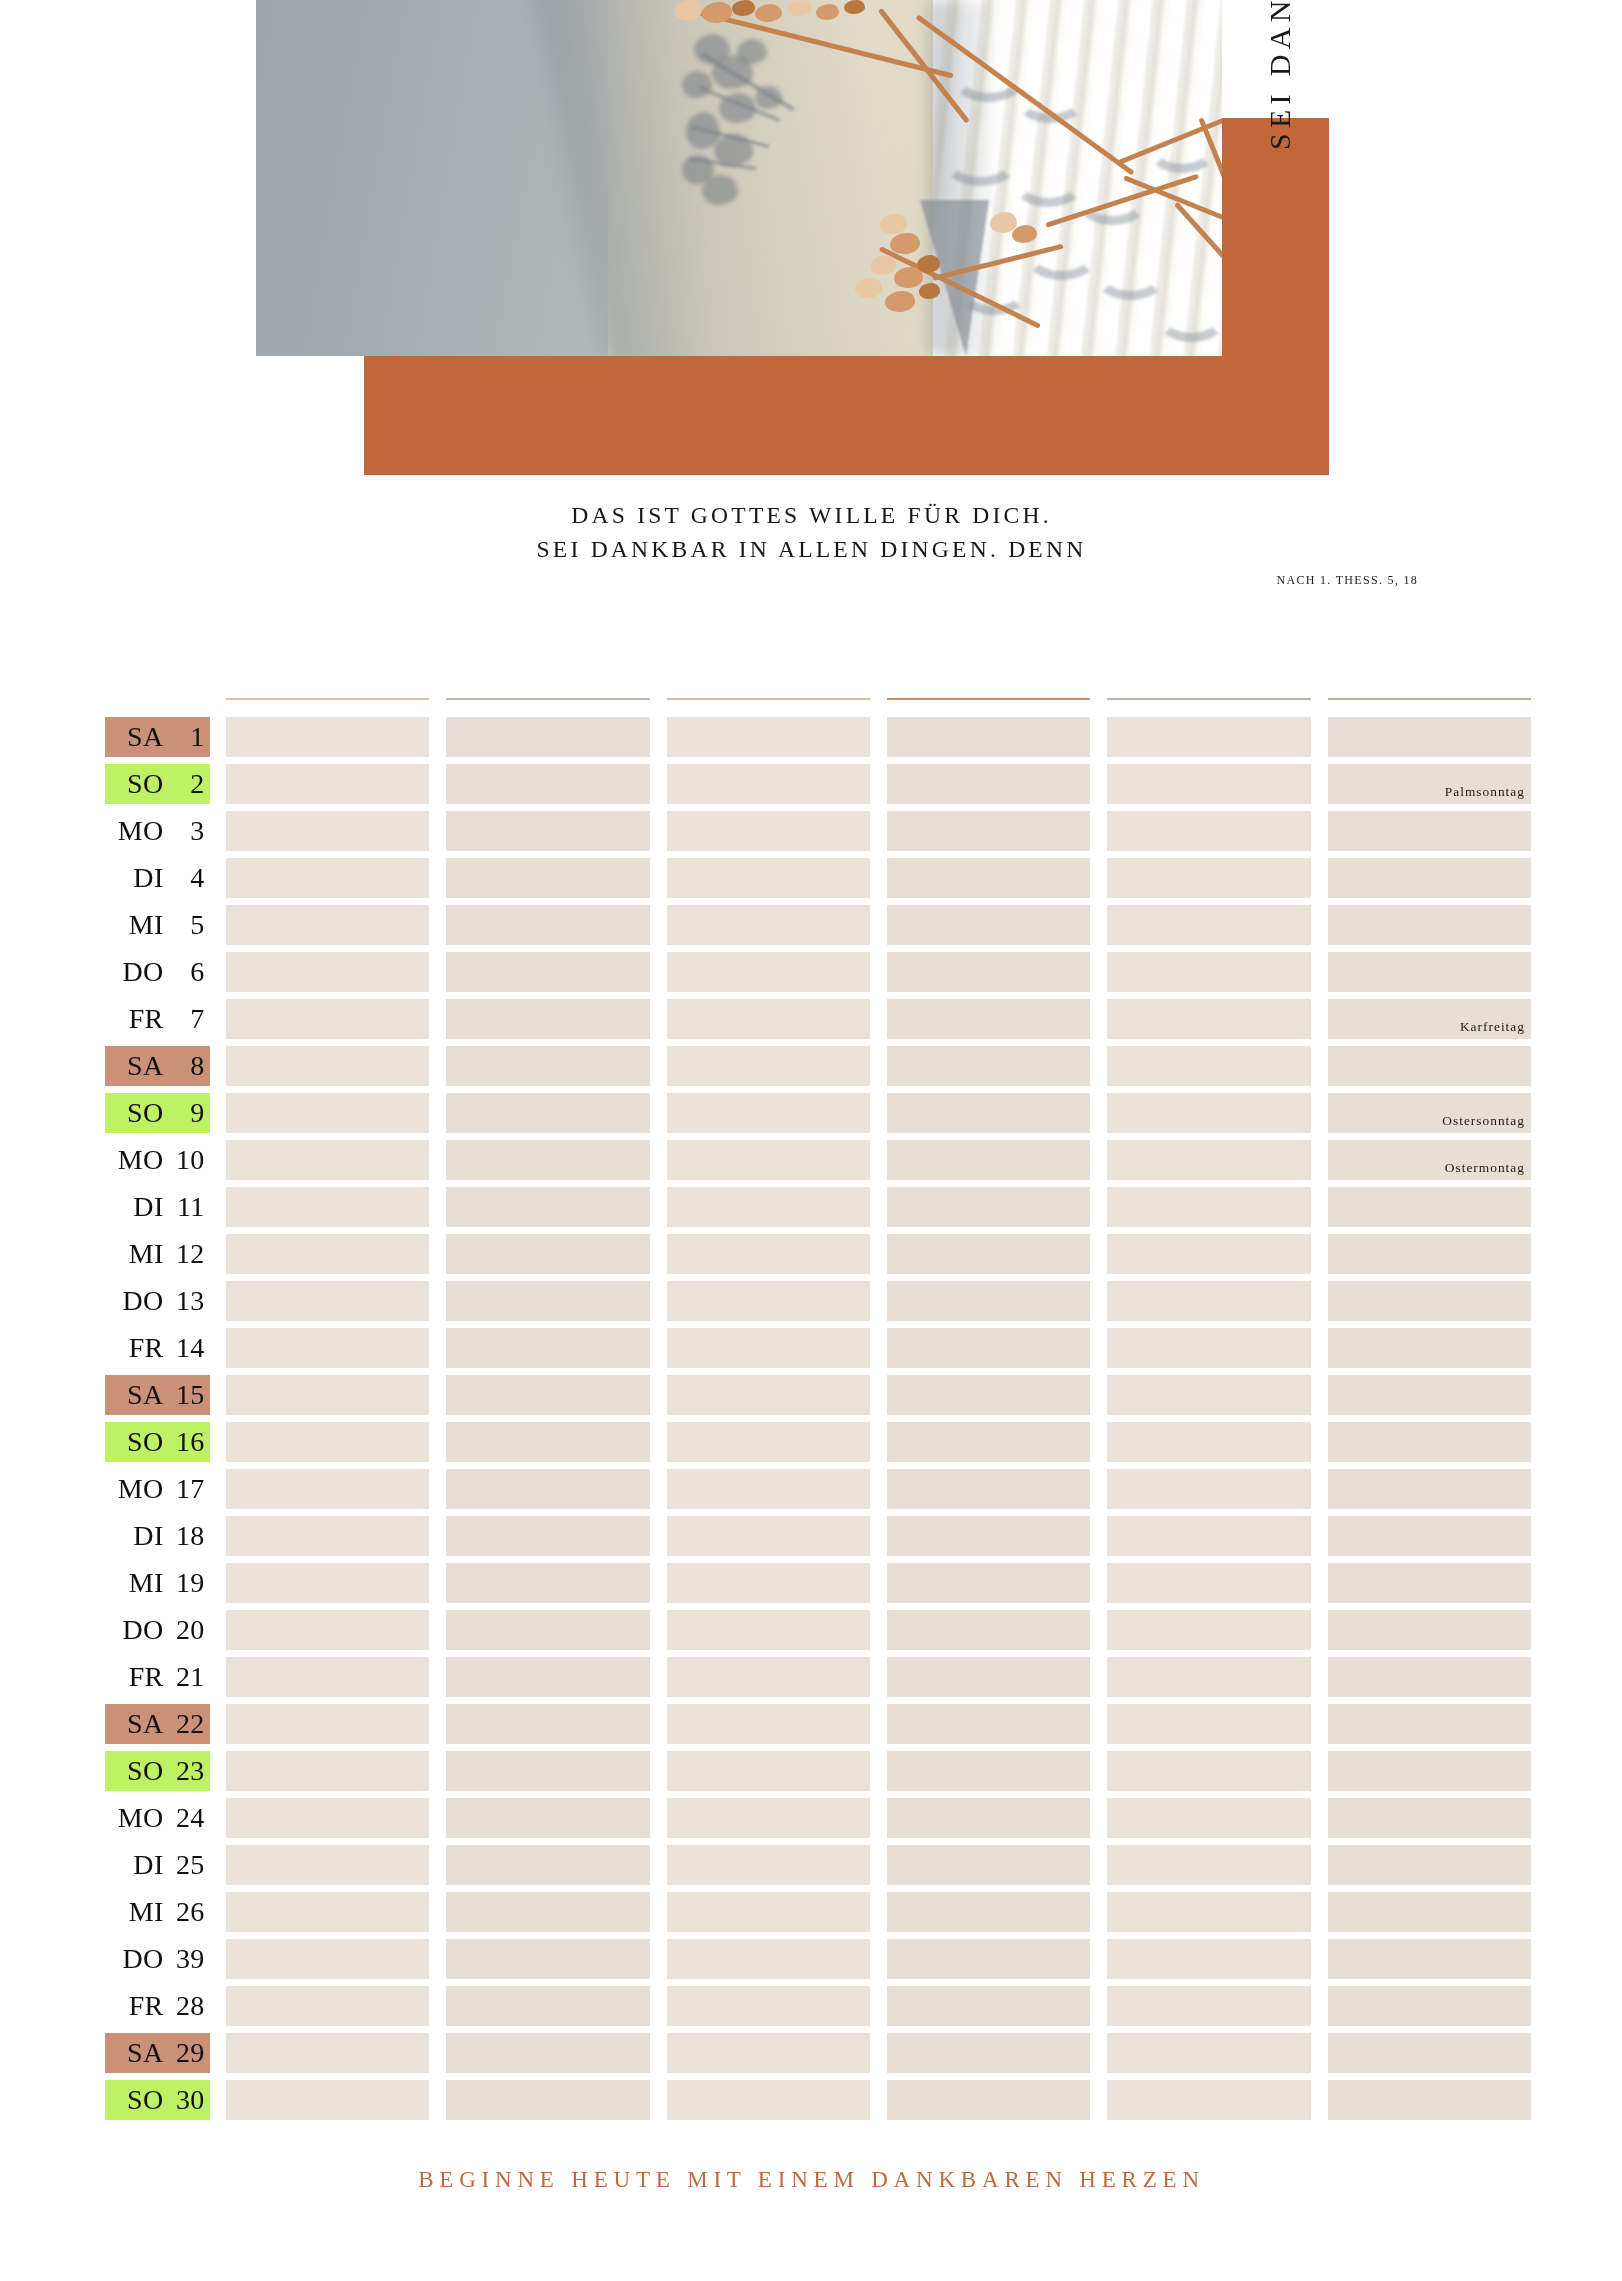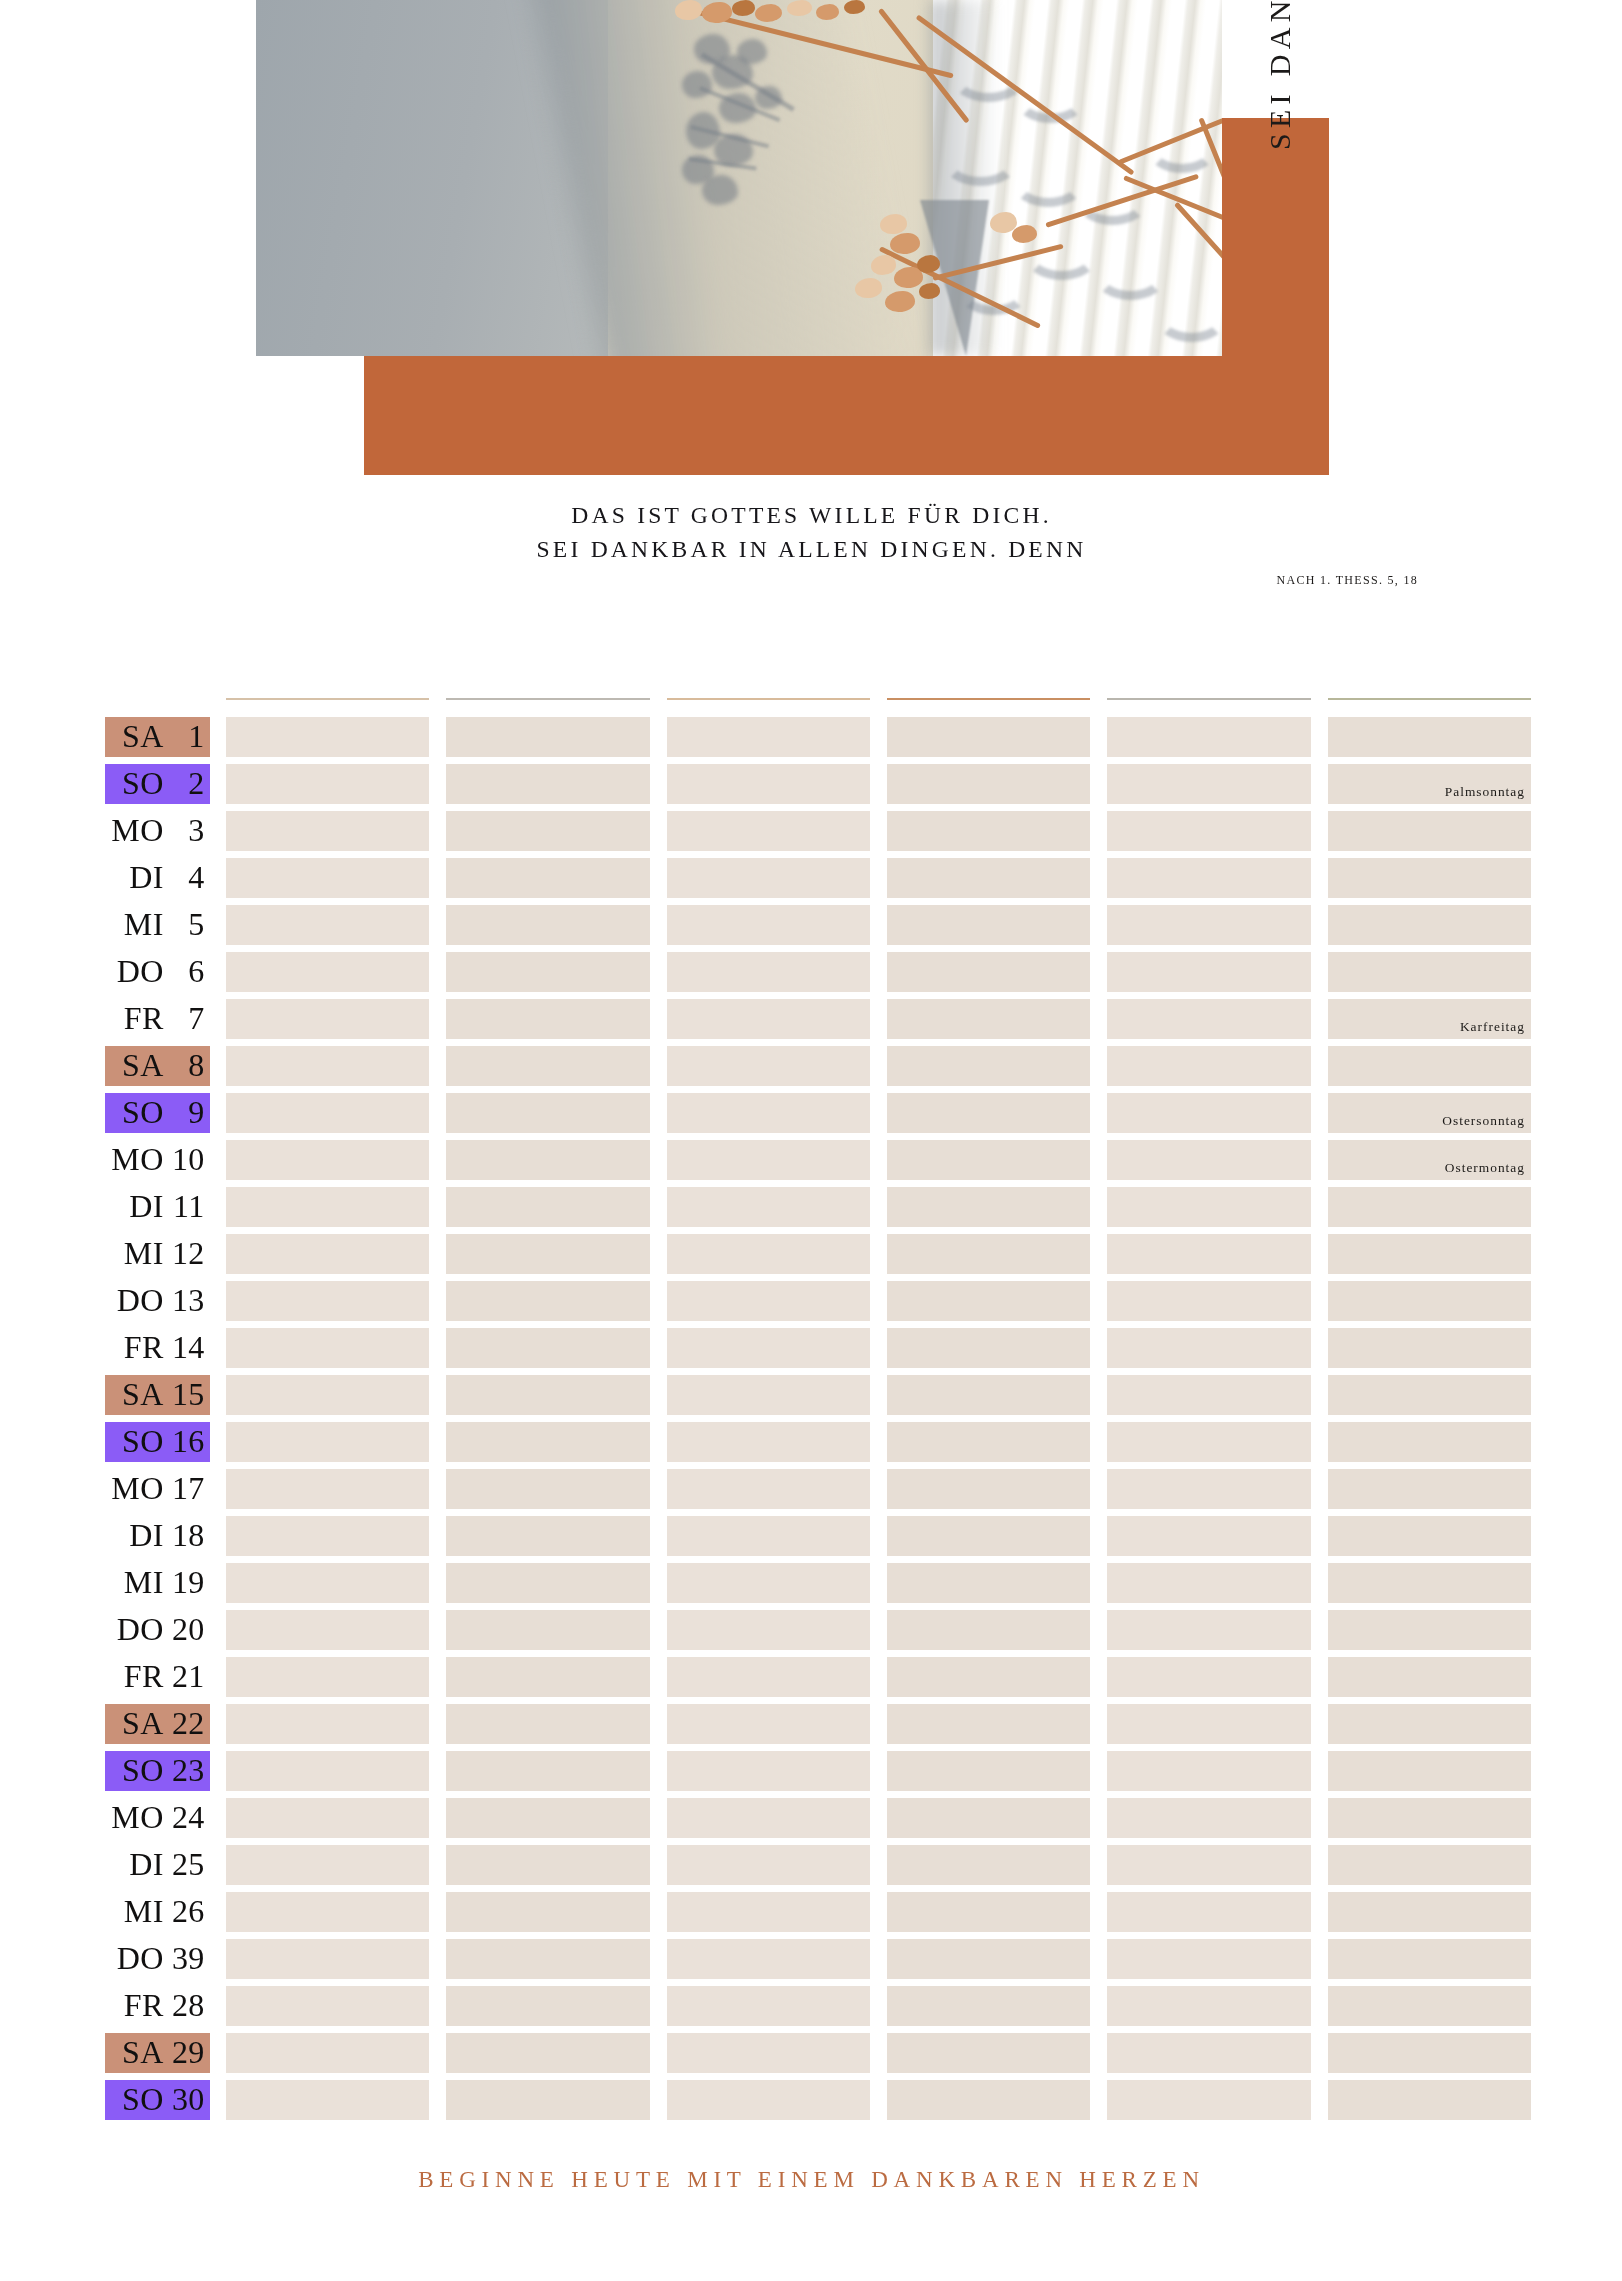--- a/index.html
+++ b/index.html
@@ -224,37 +224,37 @@
   .daylabel {
     width: 105px;
     flex: 0 0 105px;
     display: flex;
     align-items: center;
     justify-content: flex-end;
     padding-right: 5.3px;
     box-sizing: border-box;
     height: 40px;
     margin-top: 2.7px;
-    font-size: 32px;
+    font-size: 28px;
     color: #111010;
     letter-spacing: 0.4px;
     font-family: "Liberation Serif", serif;
   }
   .daylabel .dname {
     display: inline-block;
     width: 53px;
     text-align: right;
   }
   .daylabel .dnum {
     display: inline-block;
     width: 41px;
     text-align: right;
   }
   .daylabel.sat { background: #ca9178; }
-  .daylabel.sun { background: #8b5cf6; }
+  .daylabel.sun { background: #bef264; }
 
   .cellwrap {
     flex: 1 1 auto;
     display: flex;
     gap: 17px;
     margin-left: 16px;
     height: 40px;
     margin-top: 2.7px;
   }
   .cell {

